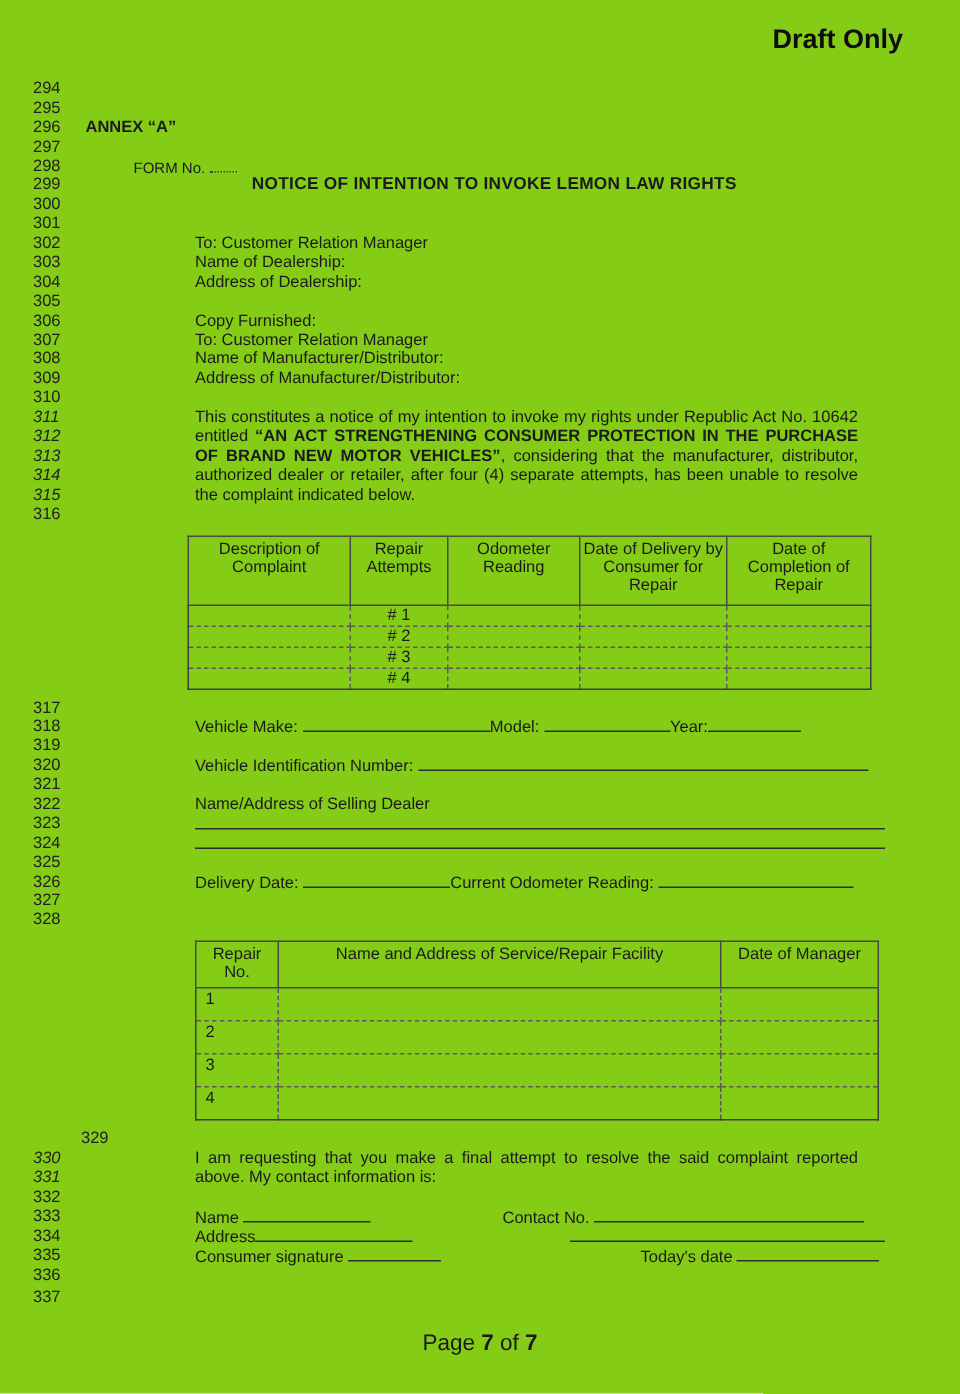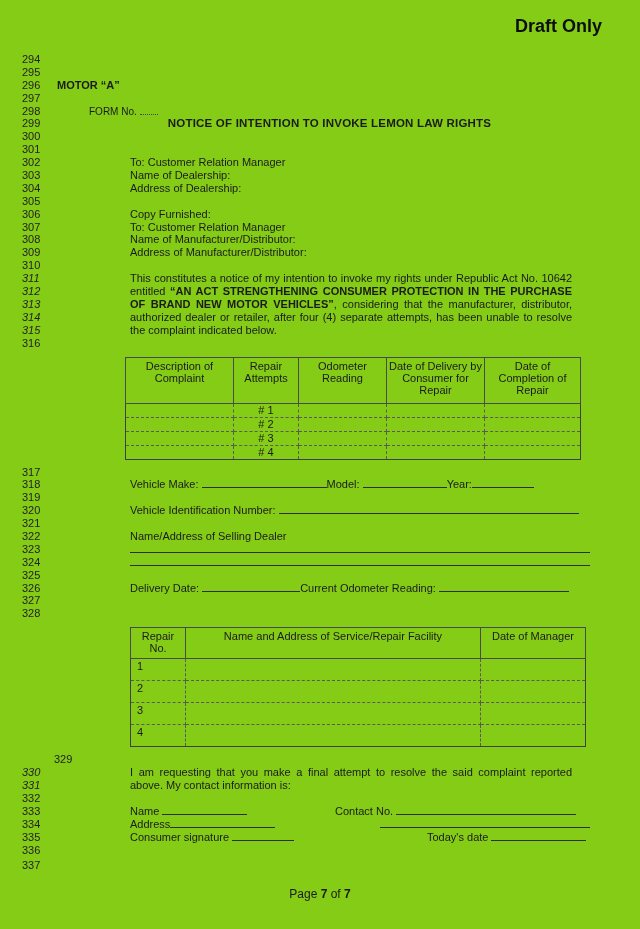--- a/index.html
+++ b/index.html
@@ -32,21 +32,21 @@
   .w130{width:130px;} .w180{width:180px;} .w210{width:210px;} .w300{width:300px;} .w460{width:460px;}
   .abs { position:absolute; top:0; }
   .l278{left:278px;} .l323{left:323px;} .l370{left:370px;}
   table { border-collapse:collapse; table-layout:fixed; font-size:11px; color:#1b1b1b; }
   .t1 { margin:7px 0 0 125px; width:440px; border:1px solid #3f3f3f; }
   .t1 th { border:1px solid #4a4a4a; font-weight:normal; text-align:center; vertical-align:top; padding:2px 1px 1px; line-height:12px; height:42px; }
   .t1 td { border:1px dashed #5a5a5a; height:13px; text-align:center; padding:0; line-height:13px; }
   .t2 { margin:7px 0 0 130px; width:440px; border:1px solid #3f3f3f; }
   .t2 th { border:1px solid #4a4a4a; font-weight:normal; text-align:center; vertical-align:top; padding:2px 2px 1px; line-height:12px; height:27px; }
   .t2 td { border:1px dashed #5a5a5a; height:20px; text-align:left; vertical-align:top; padding:1px 0 0 6px; line-height:13px; }
-  .footer { position:absolute; top:887px; left:0; width:640px; text-align:center; font-size:12px; }
+  .footer { position:absolute; top:887px; left:0; width:640px; text-align:center; font-size:15px; }
   .footer b { font-weight:bold; }
 </style>
 </head>
 <body>
 
 <div class="page">
 
   <div class="watermark">Draft Only</div>
 
   <div class="rows">
@@ -54,21 +54,21 @@
     <div class="row">
         <span class="ln">294</span>
         <div class="c"></div>
       </div>
     <div class="row">
         <span class="ln">295</span>
         <div class="c"></div>
       </div>
     <div class="row">
         <span class="ln">296</span>
-        <div class="c"><b class="annex">MOTOR “A”</b></div>
+        <div class="c"><b class="annex">ANNEX “A”</b></div>
       </div>
     <div class="row">
         <span class="ln">297</span>
         <div class="c"></div>
       </div>
     <div class="row">
         <span class="ln">298</span>
         <div class="c"><span class="formno">FORM No.</span> <span class="blank dotted w18"></span></div>
       </div>
     <div class="row">

